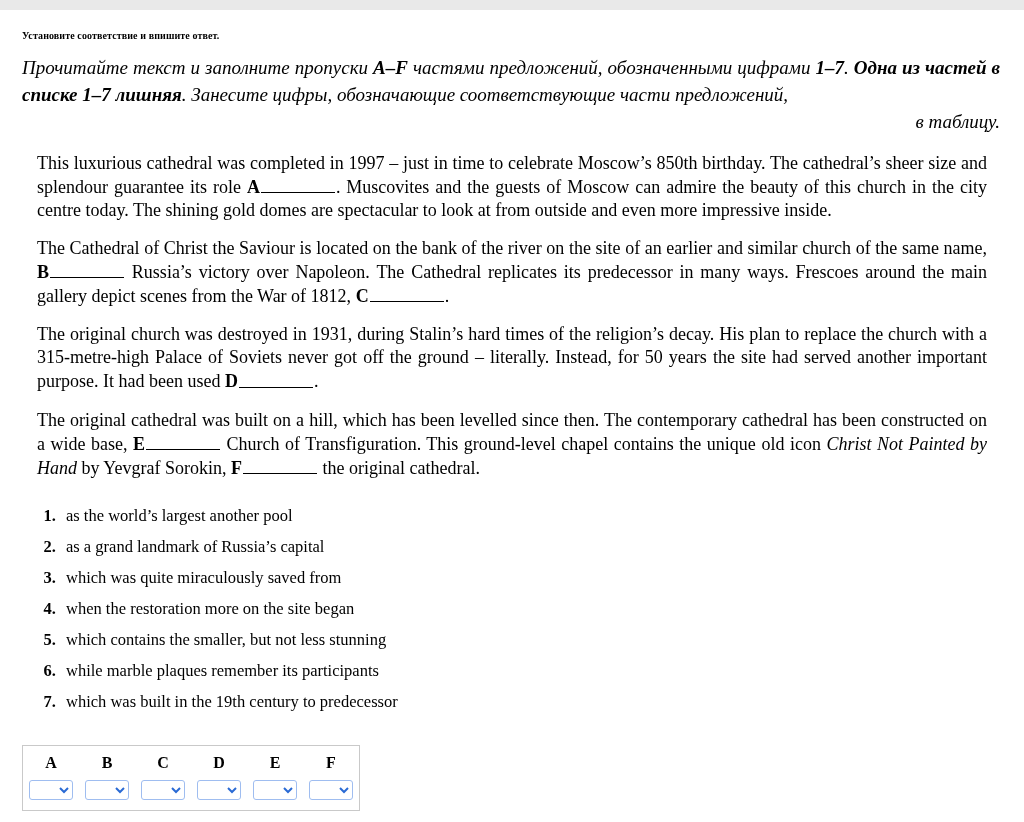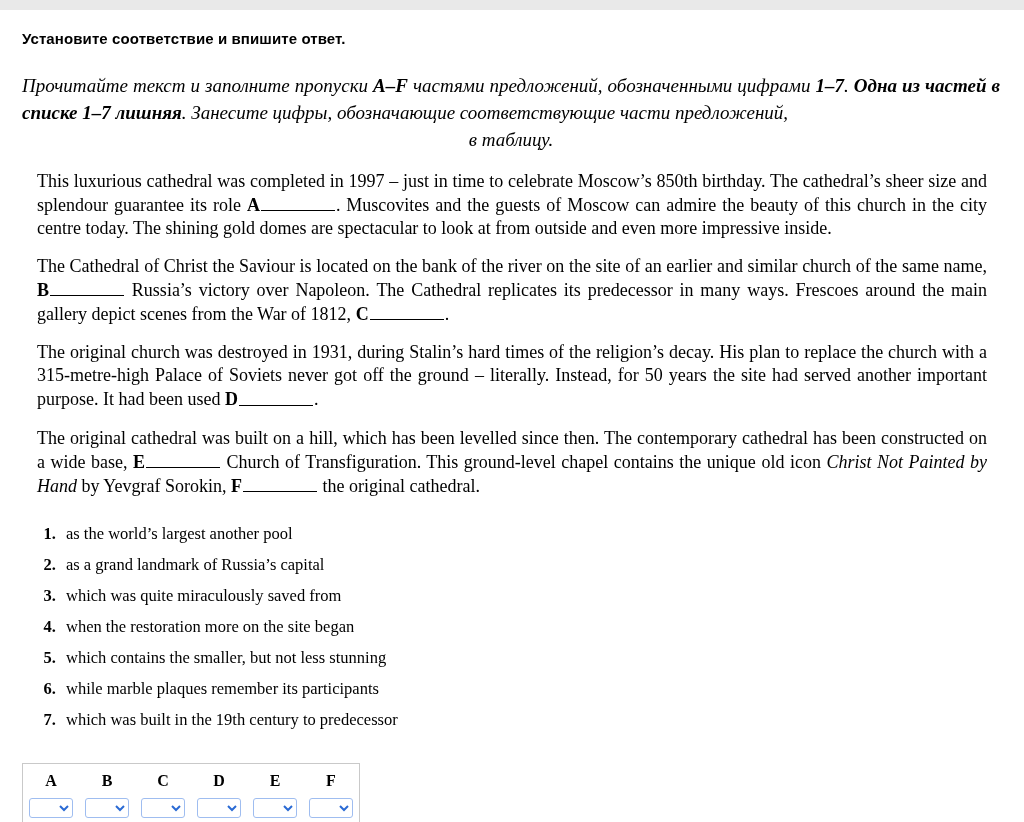--- a/index.html
+++ b/index.html
@@ -17,40 +17,40 @@
   .top-strip {
     height: 10px;
     background: #e9e9e9;
     width: 100%;
   }
   .page {
     padding: 12px 22px 0 22px;
     box-sizing: border-box;
   }
   .task-title {
-    font-family: Liberation Sans, sans-serif;
+    font-family: Liberation Serif, serif;
     font-weight: bold;
-    font-size: 15px;
-    margin: 8px 0 26px 0;
+    font-size: 10px;
+    margin: 8px 0 14px 0;
     letter-spacing: 0.1px;
   }
   .instructions {
     font-style: italic;
     font-size: 19px;
     line-height: 1.42;
     text-align: justify;
     margin: 0 0 16px 0;
     max-width: 978px;
   }
   .instructions .b {
     font-weight: bold;
     font-style: italic;
   }
   .instr-line2 {
-    text-align: center;
+    text-align: right;
   }
   .passage-title {
     font-family: "Liberation Serif", serif;
     font-weight: bold;
     font-size: 16.5px;
     margin: 0 0 14px 0;
   }
   .para {
     font-size: 18px;
     line-height: 1.28;

